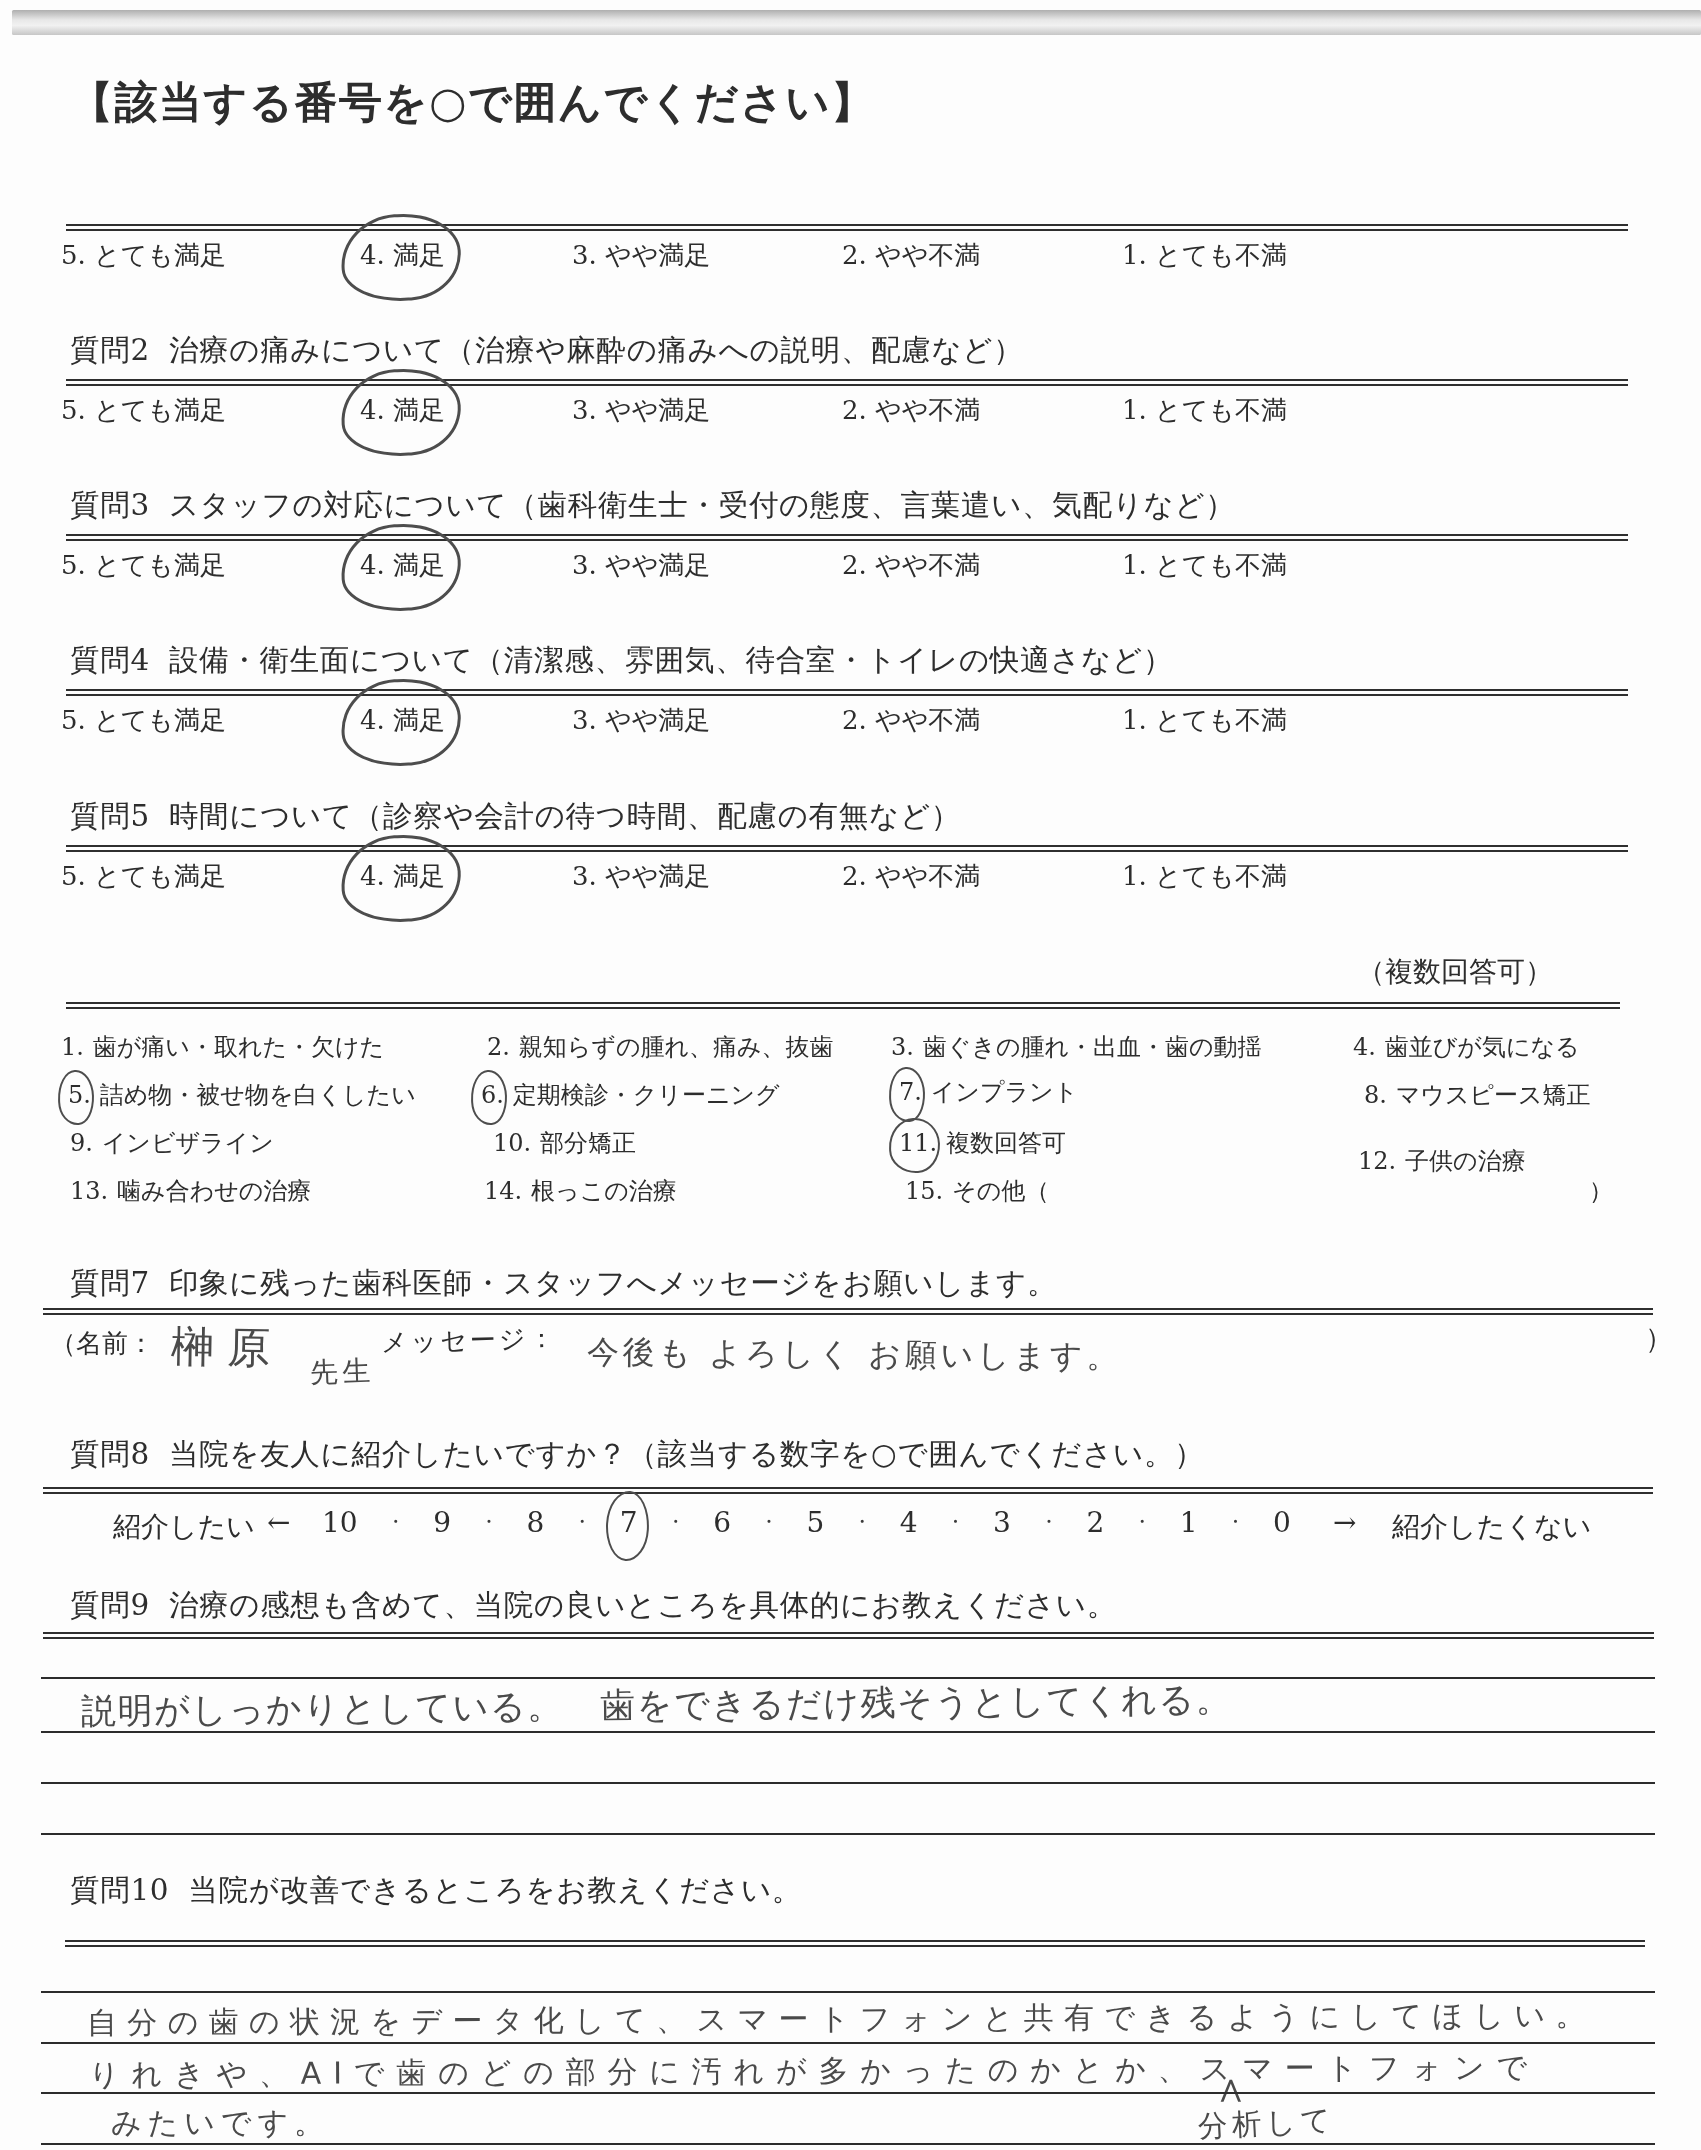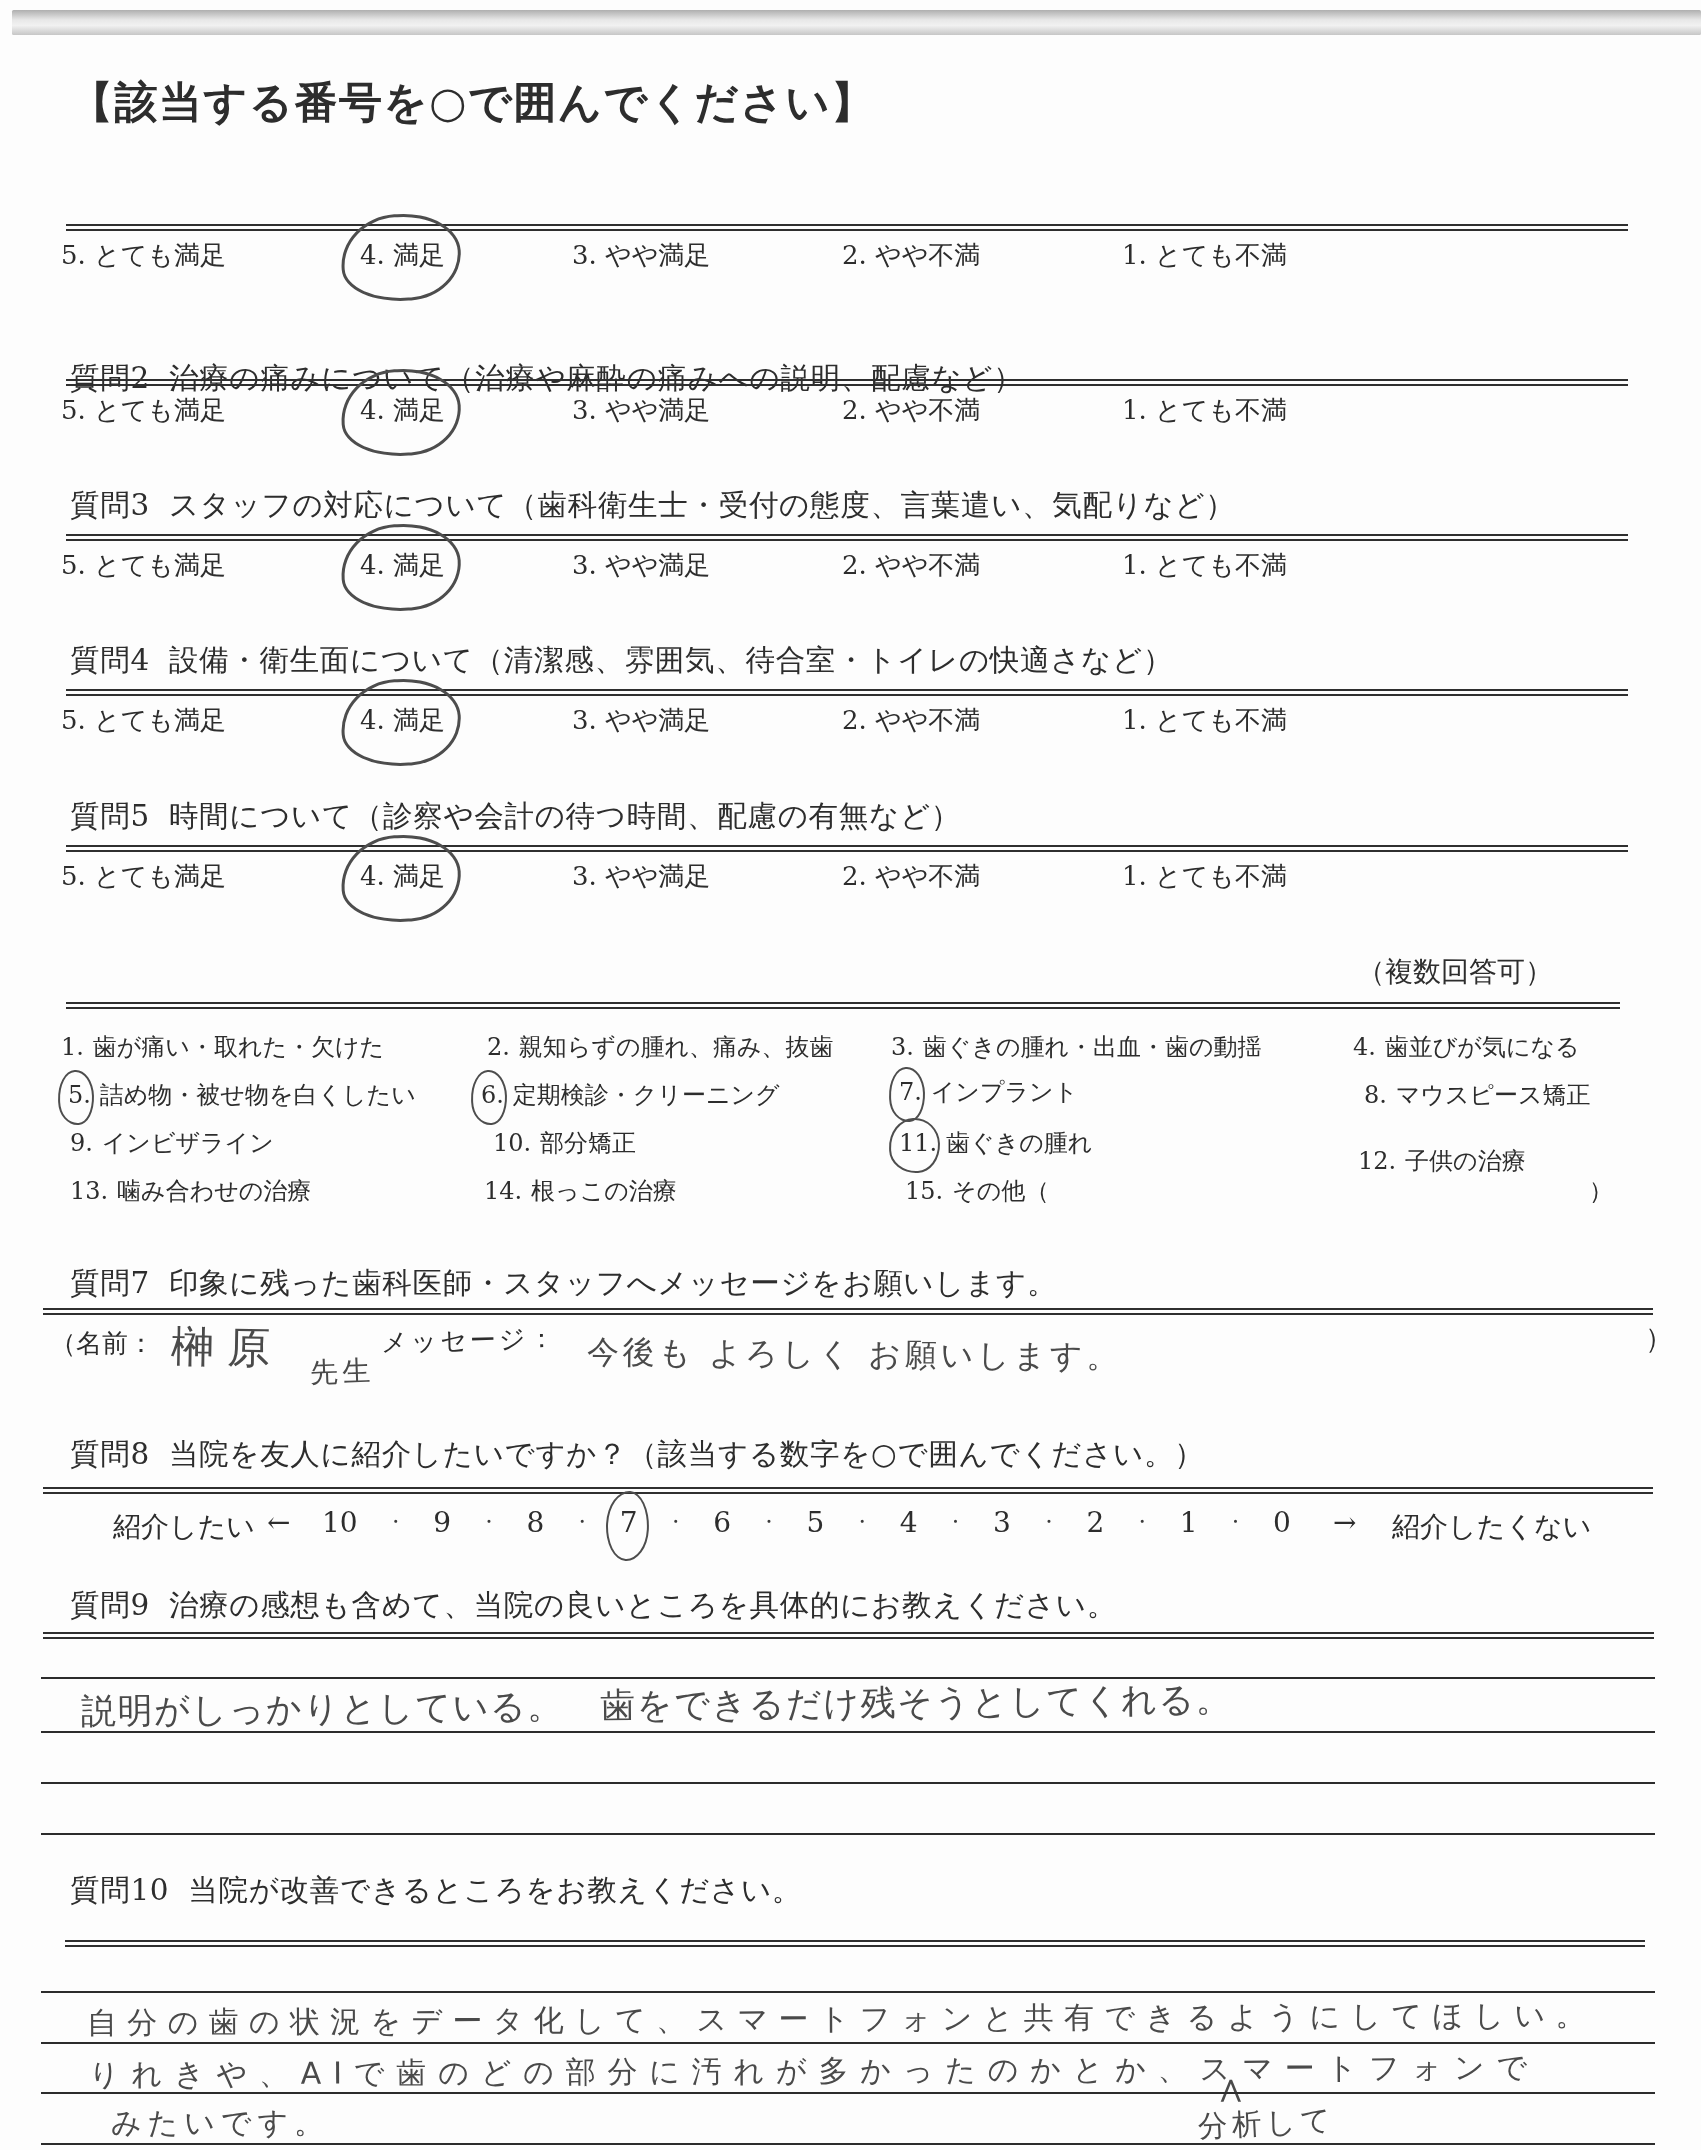--- a/index.html
+++ b/index.html
@@ -64,21 +64,21 @@
 
   <div class="rule2" style="left:66px;top:224px;width:1562px;"></div>
   <div class="abs" style="top:238px;left:0;width:1701px;height:44px;">
     <span class="opt" style="left:61px;">5. とても満足</span>
     <span class="opt" style="left:360px;"><span class="circle">4. 満足</span></span>
     <span class="opt" style="left:572px;">3. やや満足</span>
     <span class="opt" style="left:842px;">2. やや不満</span>
     <span class="opt" style="left:1122px;">1. とても不満</span>
   </div>
 
-  <div class="abs qtitle" style="left:70px;top:331px;margin-top:28px;">
+  <div class="abs qtitle" style="left:70px;top:331px;">
     <span class="qlabel">質問2</span><span>治療の痛みについて（治療や麻酔の痛みへの説明、配慮など）</span>
   </div>
   <div class="rule2" style="left:66px;top:379px;width:1562px;"></div>
   <div class="abs" style="top:393px;left:0;width:1701px;height:44px;">
     <span class="opt" style="left:61px;">5. とても満足</span>
     <span class="opt" style="left:360px;"><span class="circle">4. 満足</span></span>
     <span class="opt" style="left:572px;">3. やや満足</span>
     <span class="opt" style="left:842px;">2. やや不満</span>
     <span class="opt" style="left:1122px;">1. とても不満</span>
   </div>
@@ -127,21 +127,21 @@
   <span class="q6item" style="left:891px;top:1031px;"><span class="q6num">3.</span><span>歯ぐきの腫れ・出血・歯の動揺</span></span>
   <span class="q6item" style="left:1353px;top:1031px;"><span class="q6num">4.</span><span>歯並びが気になる</span></span>
 
   <span class="q6item" style="left:68px;top:1079px;"><span class="q6num numc">5.</span><span>詰め物・被せ物を白くしたい</span></span>
   <span class="q6item" style="left:481px;top:1079px;"><span class="q6num numc">6.</span><span>定期検診・クリーニング</span></span>
   <span class="q6item" style="left:899px;top:1076px;"><span class="q6num numc">7.</span><span>インプラント</span></span>
   <span class="q6item" style="left:1364px;top:1079px;"><span class="q6num">8.</span><span>マウスピース矯正</span></span>
 
   <span class="q6item" style="left:70px;top:1127px;"><span class="q6num">9.</span><span>インビザライン</span></span>
   <span class="q6item" style="left:493px;top:1127px;"><span class="q6num">10.</span><span>部分矯正</span></span>
-  <span class="q6item" style="left:899px;top:1127px;"><span class="q6num numc">11.</span><span>歯ぐきの腫れ</span></span>
+  <span class="q6item" style="left:899px;top:1127px;"><span class="q6num numc">11.</span><span>複数回答可</span></span>
   <span class="q6item" style="left:1358px;top:1109px;margin-top:36px;"><span class="q6num">12.</span><span>子供の治療</span></span>
 
   <span class="q6item" style="left:70px;top:1175px;"><span class="q6num">13.</span><span>噛み合わせの治療</span></span>
   <span class="q6item" style="left:484px;top:1175px;"><span class="q6num">14.</span><span>根っこの治療</span></span>
   <span class="q6item" style="left:905px;top:1175px;"><span class="q6num">15.</span><span>その他（</span></span>
   <span class="q6item" style="left:1589px;top:1175px;">）</span>
 
   <div class="abs qtitle" style="left:70px;top:1264px;">
     <span class="qlabel">質問7</span><span>印象に残った歯科医師・スタッフへメッセージをお願いします。</span>
   </div>

